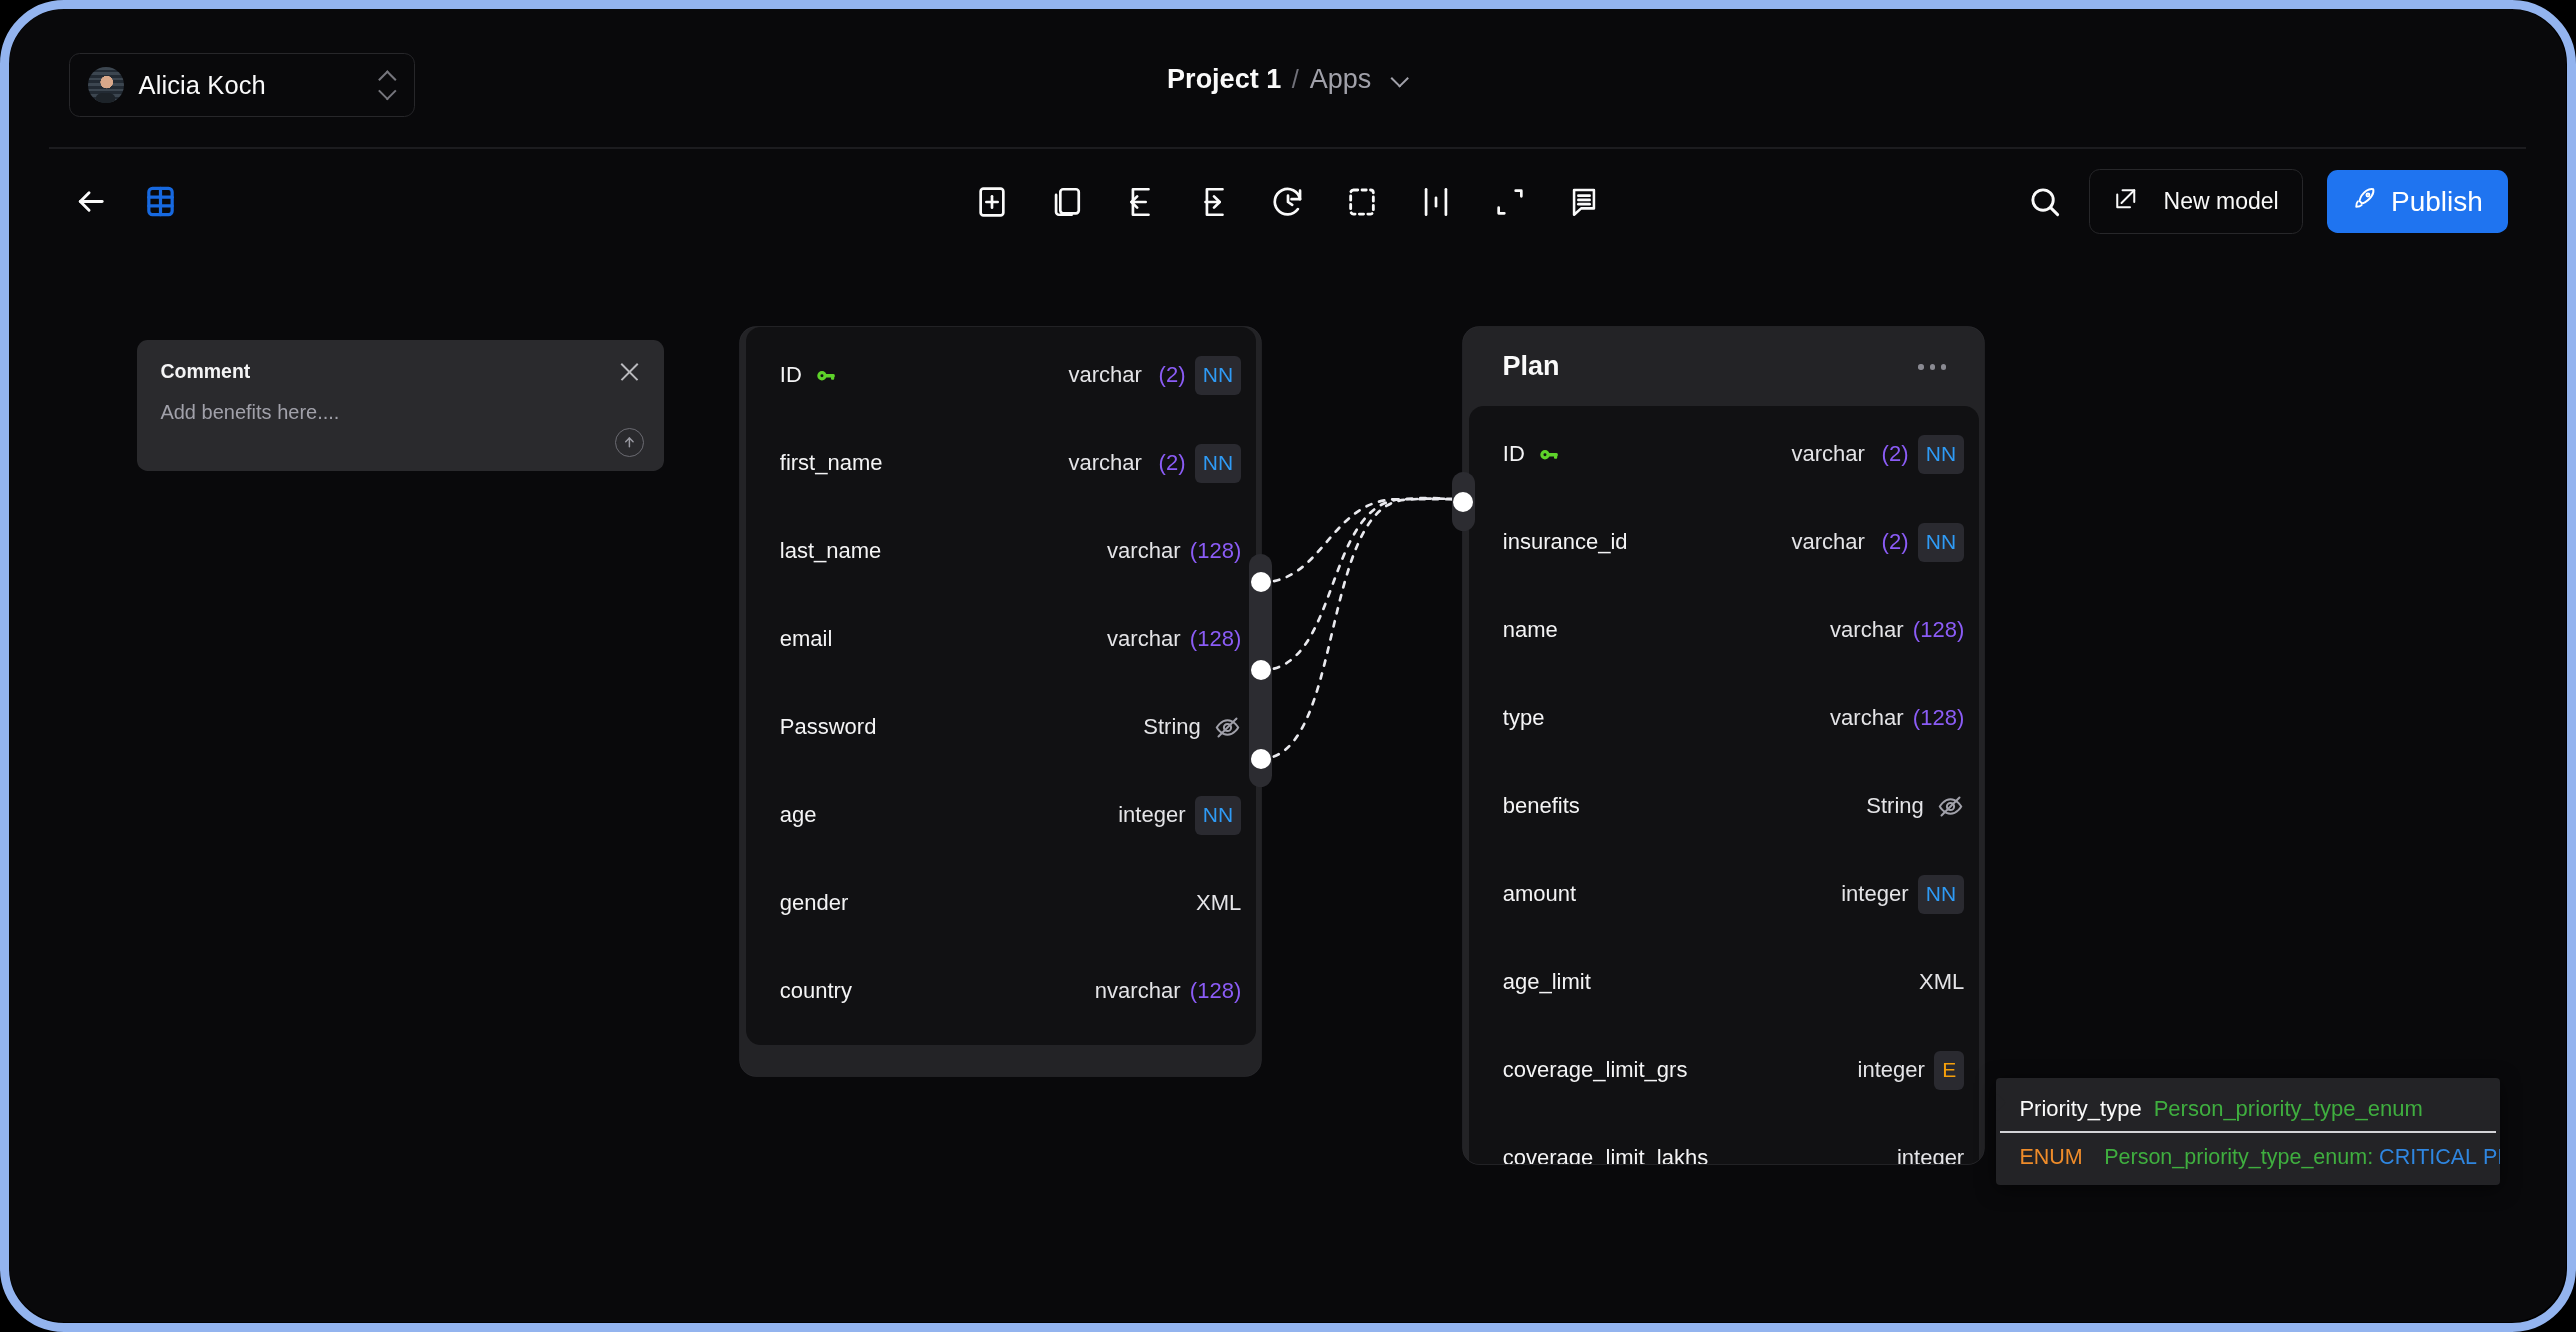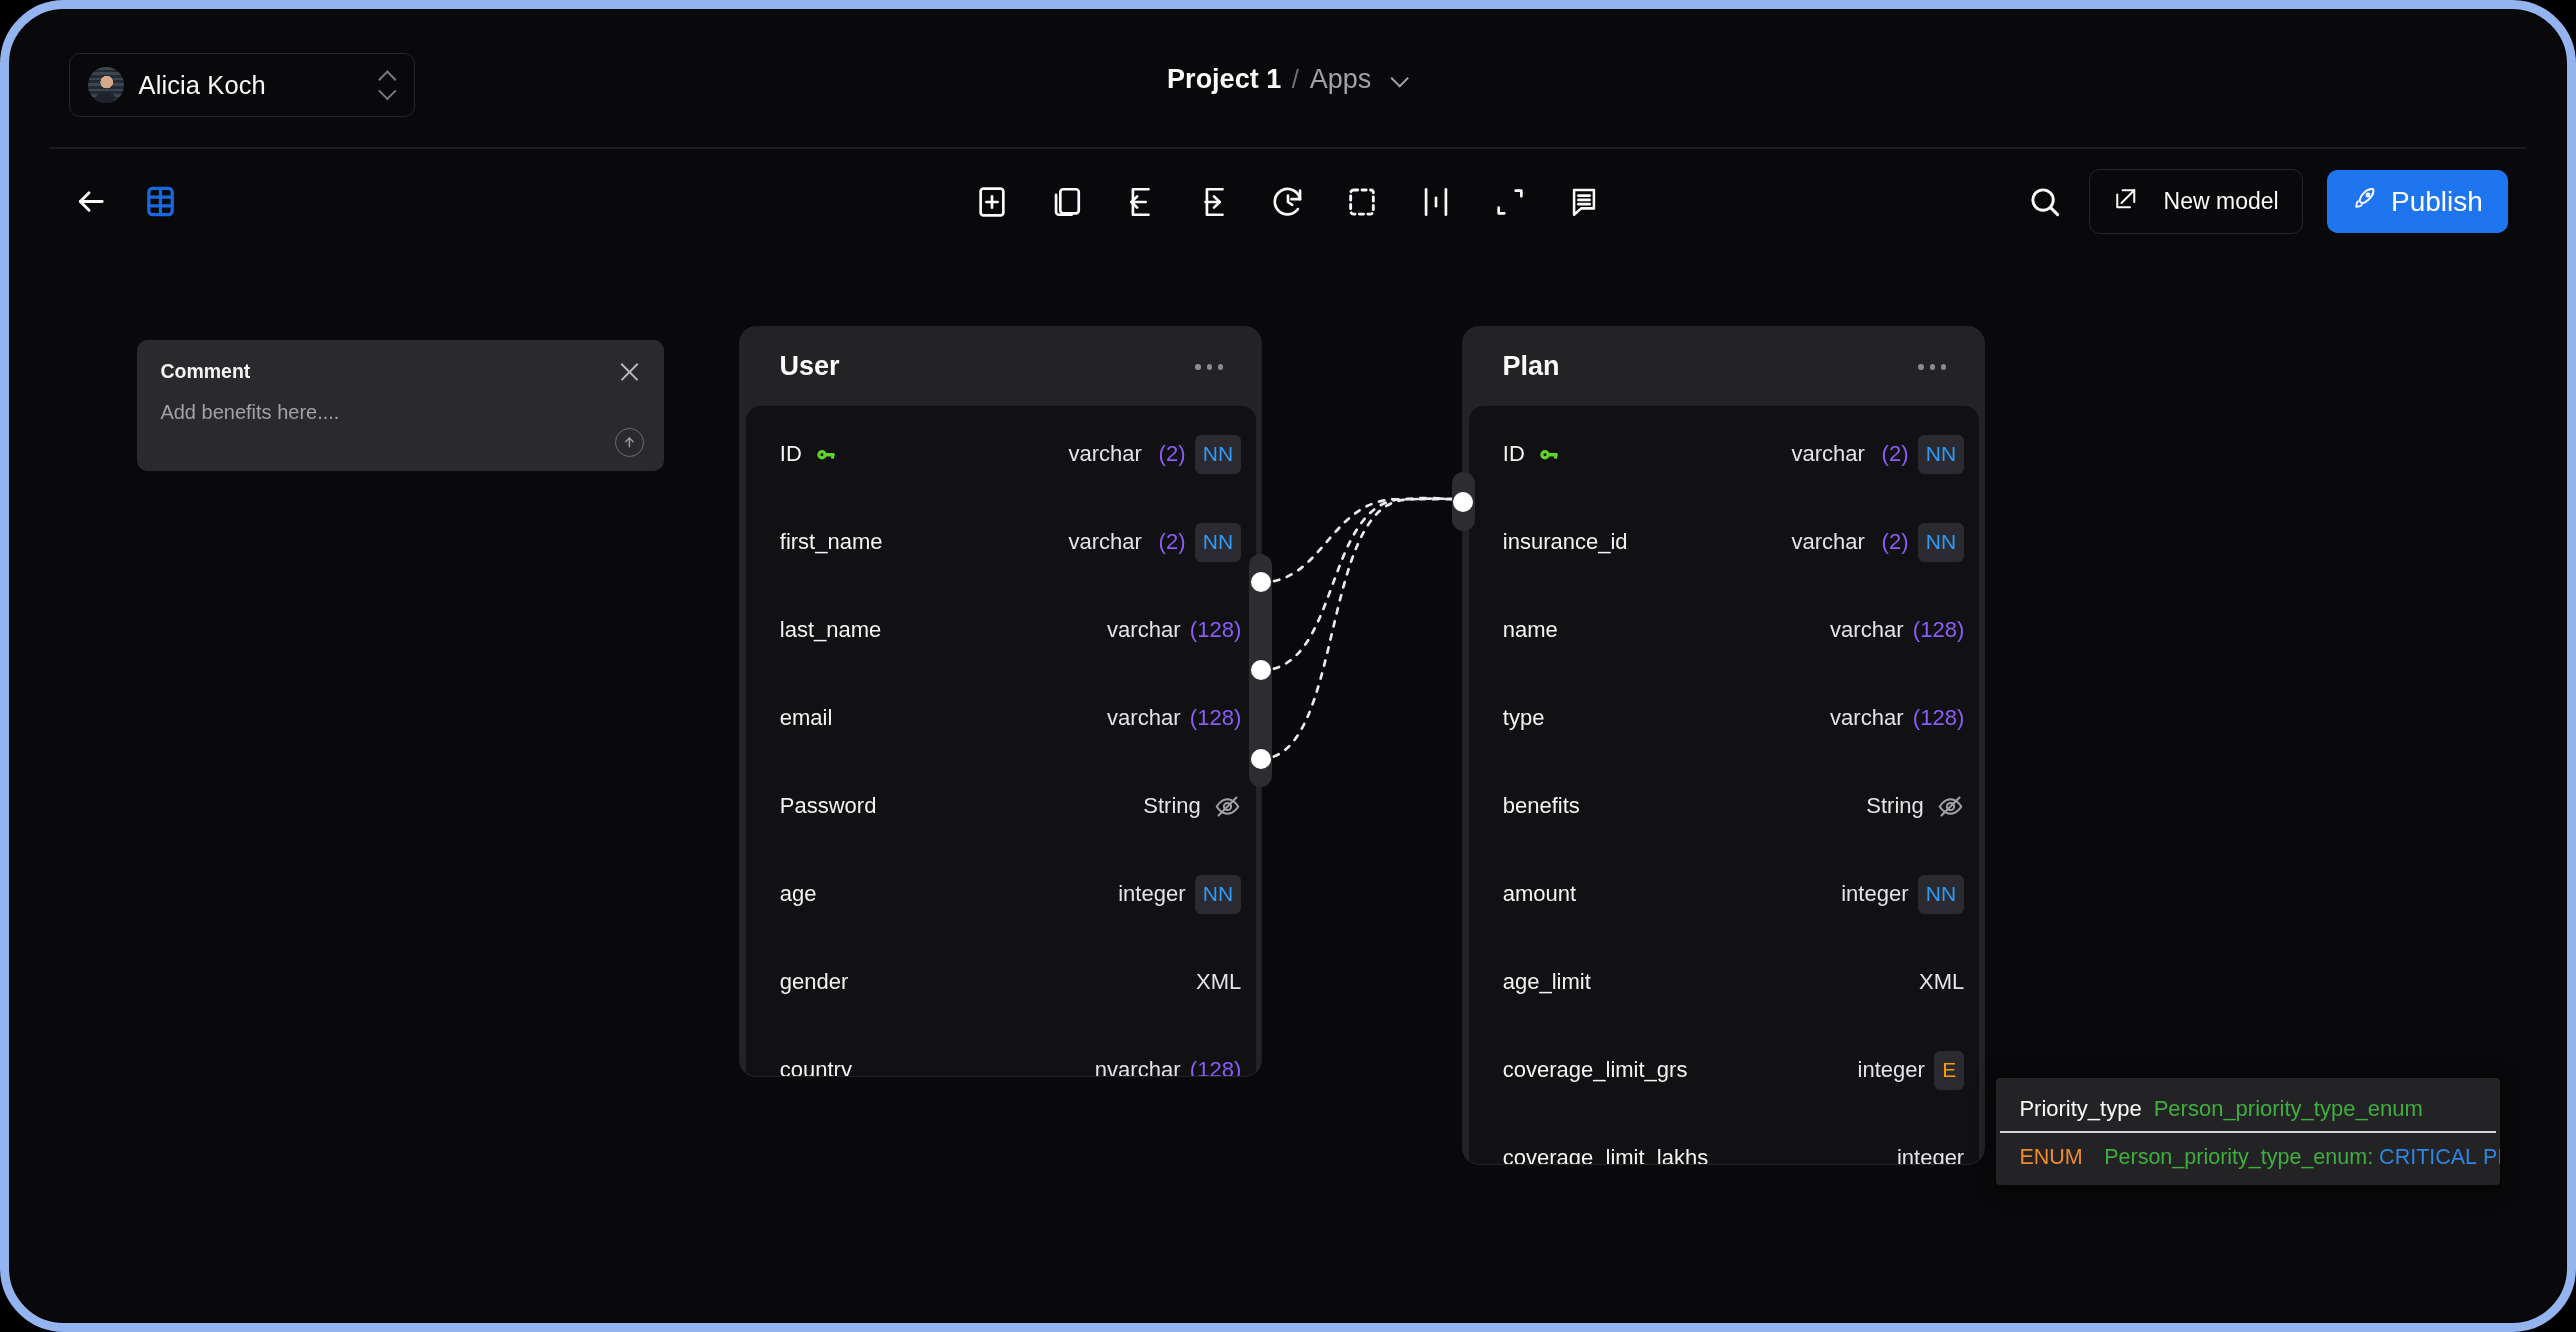--- a/index.html
+++ b/index.html
@@ -593,28 +593,20 @@
 
       <svg class="edges" viewBox="0 0 3812 1592">
         <g fill="none" stroke="#e9e9ee" stroke-width="4" stroke-dasharray="8 12" stroke-linecap="round">
           <path d="M1866,494 C1960,494 1970,370 2070,370 C2130,370 2140,370 2165,370"></path>
           <path d="M1866,625 C1985,625 1960,378 2075,370 C2125,366 2140,370 2165,370"></path>
           <path d="M1866,757 C1990,757 1955,382 2080,371 C2128,367 2140,370 2165,370"></path>
         </g>
       </svg>
 
       <div class="tbl" style="left:731px; top:76px; width:521px; height:749px;">
-        <div class="tbl-head">
-          <span class="tbl-title">User</span>
-          <span class="tbl-dots">
-              <i></i>
-              <i></i>
-              <i></i>
-            </span>
-        </div>
         <div class="tbl-body">
 
           <div class="row">
             <span class="col-name">
               <span>ID</span>
               <span class="key-icon">
                 <svg width="25.5" height="25.5" viewBox="0 0 24 24" fill="#5ed32a">
                     <circle cx="7.5" cy="12" r="4.4"></circle>
                     <rect x="10.5" y="10.4" width="9" height="3.2" rx="1.2"></rect>
                     <rect x="16" y="12.6" width="3" height="3.2" rx="1"></rect>

